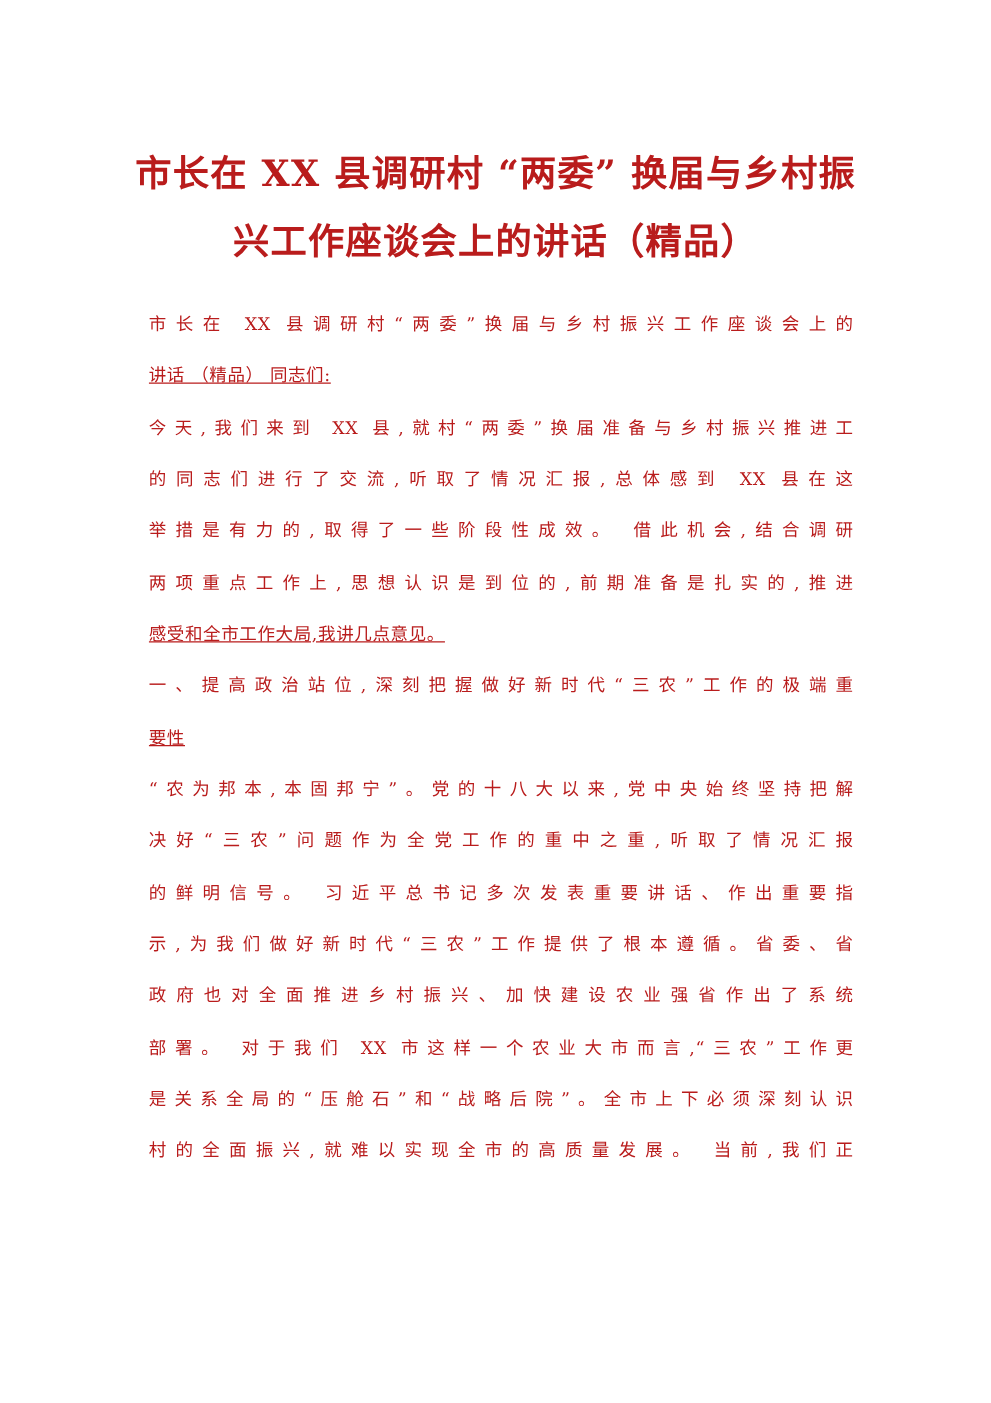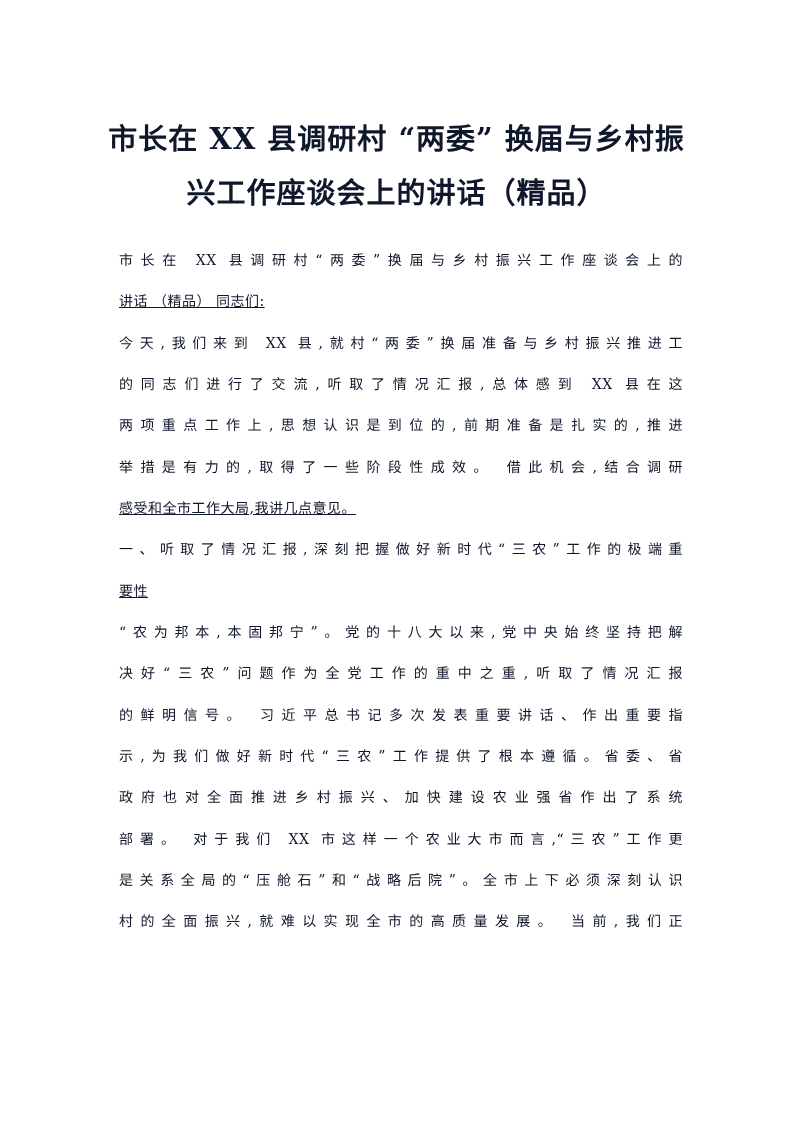--- a/index.html
+++ b/index.html
@@ -7,21 +7,21 @@
     padding: 0;
     background: #ffffff;
   }
   .page {
     position: relative;
     width: 793px;
     height: 1122px;
     background: #ffffff;
     overflow: hidden;
     font-family: "DejaVu Serif", "Liberation Serif", serif;
-    color: #0f172a;
+    color: #b91c1c;
   }
   .doc-title {
     position: absolute;
     top: 112px;
     left: 100px;
     width: 593px;
     margin: 0;
     font-size: 29px;
     font-weight: 700;
     line-height: 54px;
@@ -62,24 +62,24 @@
 <div class="page">
   <h1 class="doc-title" id="title-block">
       <div class="title-line">市长在 XX 县调研村 “两委” 换届与乡村振</div>
       <div class="title-line">兴工作座谈会上的讲话（精品）</div>
     </h1>
   <div class="doc-body" id="body-block">
       <div class="body-line just">市长在 XX 县调研村“两委”换届与乡村振兴工作座谈会上的</div>
       <div class="body-line end">讲话 （精品） 同志们:</div>
       <div class="body-line just">今天,我们来到 XX 县,就村“两委”换届准备与乡村振兴推进工</div>
       <div class="body-line just">的同志们进行了交流,听取了情况汇报,总体感到 XX 县在这</div>
+      <div class="body-line just">举措是有力的,取得了一些阶段性成效。 借此机会,结合调研</div>
       <div class="body-line just">两项重点工作上,思想认识是到位的,前期准备是扎实的,推进</div>
-      <div class="body-line just">举措是有力的,取得了一些阶段性成效。 借此机会,结合调研</div>
       <div class="body-line end">感受和全市工作大局,我讲几点意见。</div>
-      <div class="body-line just">一、听取了情况汇报,深刻把握做好新时代“三农”工作的极端重</div>
+      <div class="body-line just">一、提高政治站位,深刻把握做好新时代“三农”工作的极端重</div>
       <div class="body-line end">要性</div>
       <div class="body-line just">“农为邦本,本固邦宁”。党的十八大以来,党中央始终坚持把解</div>
       <div class="body-line just">决好“三农”问题作为全党工作的重中之重,听取了情况汇报</div>
       <div class="body-line just">的鲜明信号。 习近平总书记多次发表重要讲话、作出重要指</div>
       <div class="body-line just">示,为我们做好新时代“三农”工作提供了根本遵循。省委、省</div>
       <div class="body-line just">政府也对全面推进乡村振兴、加快建设农业强省作出了系统</div>
       <div class="body-line just">部署。 对于我们 XX 市这样一个农业大市而言,“三农”工作更</div>
       <div class="body-line just">是关系全局的“压舱石”和“战略后院”。全市上下必须深刻认识</div>
       <div class="body-line just">村的全面振兴,就难以实现全市的高质量发展。 当前,我们正</div>
     </div>

